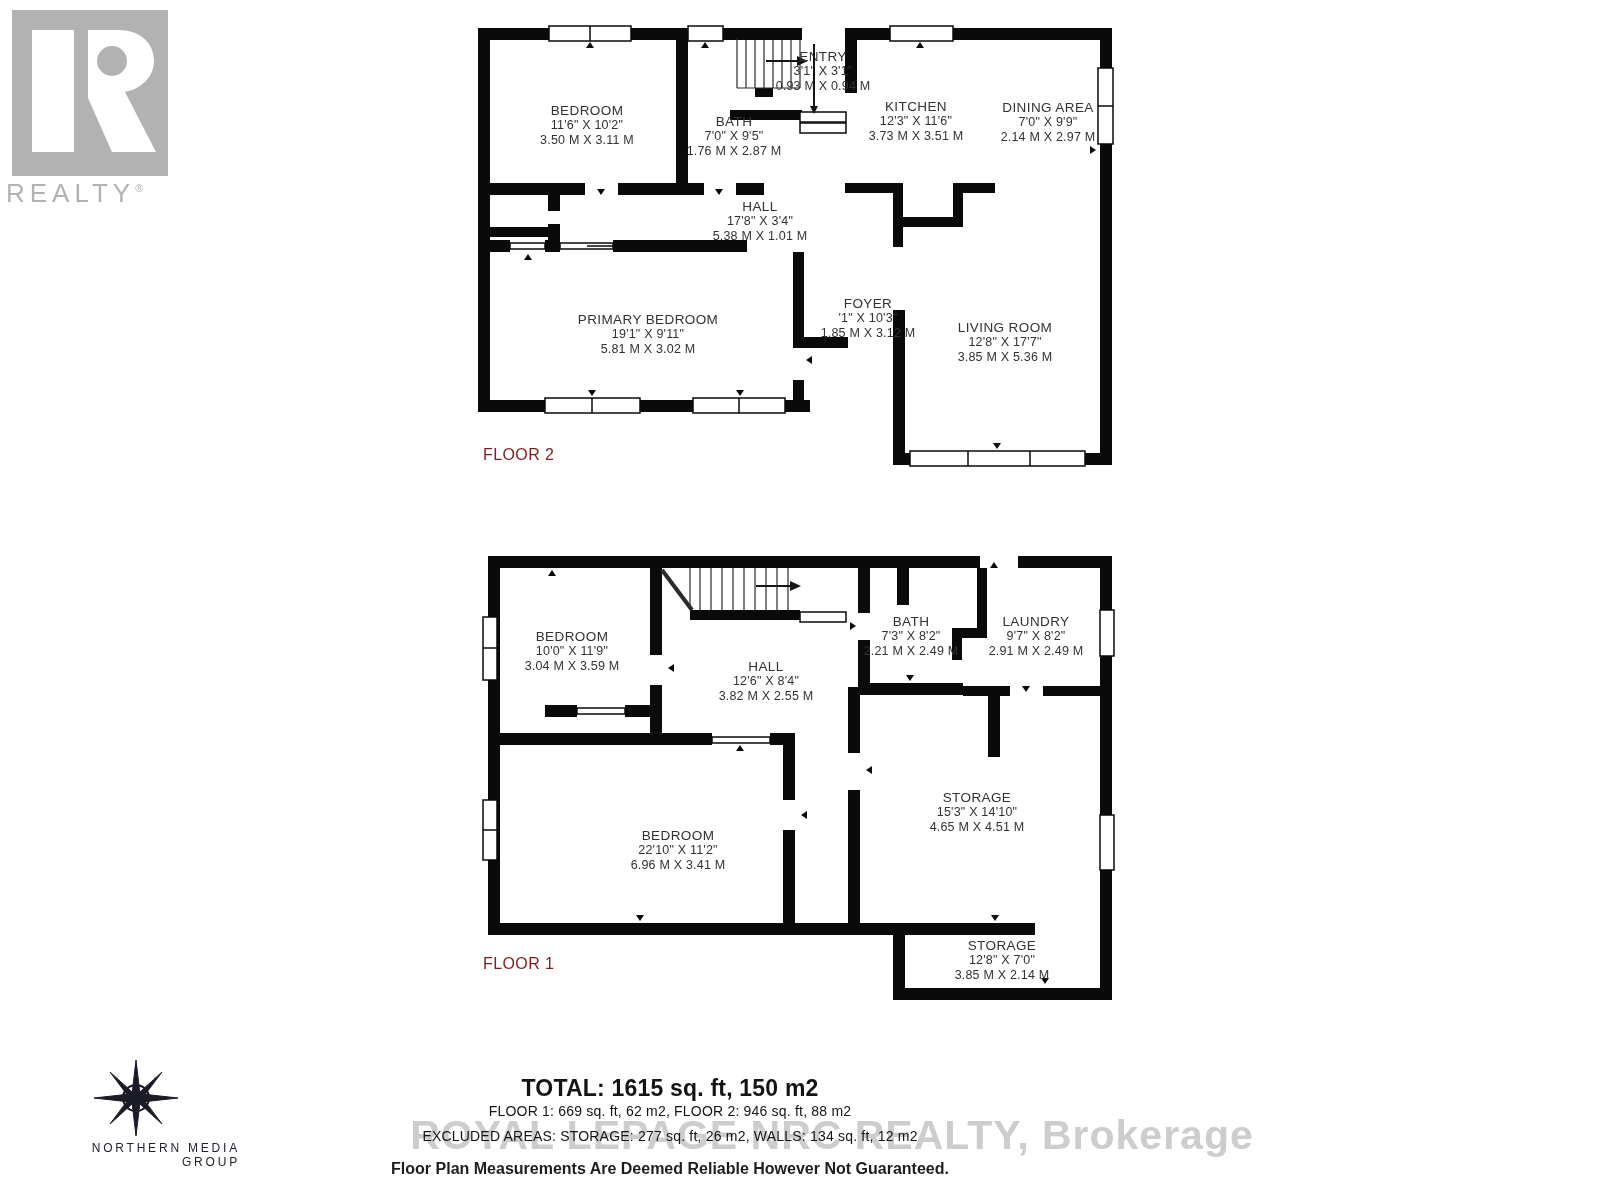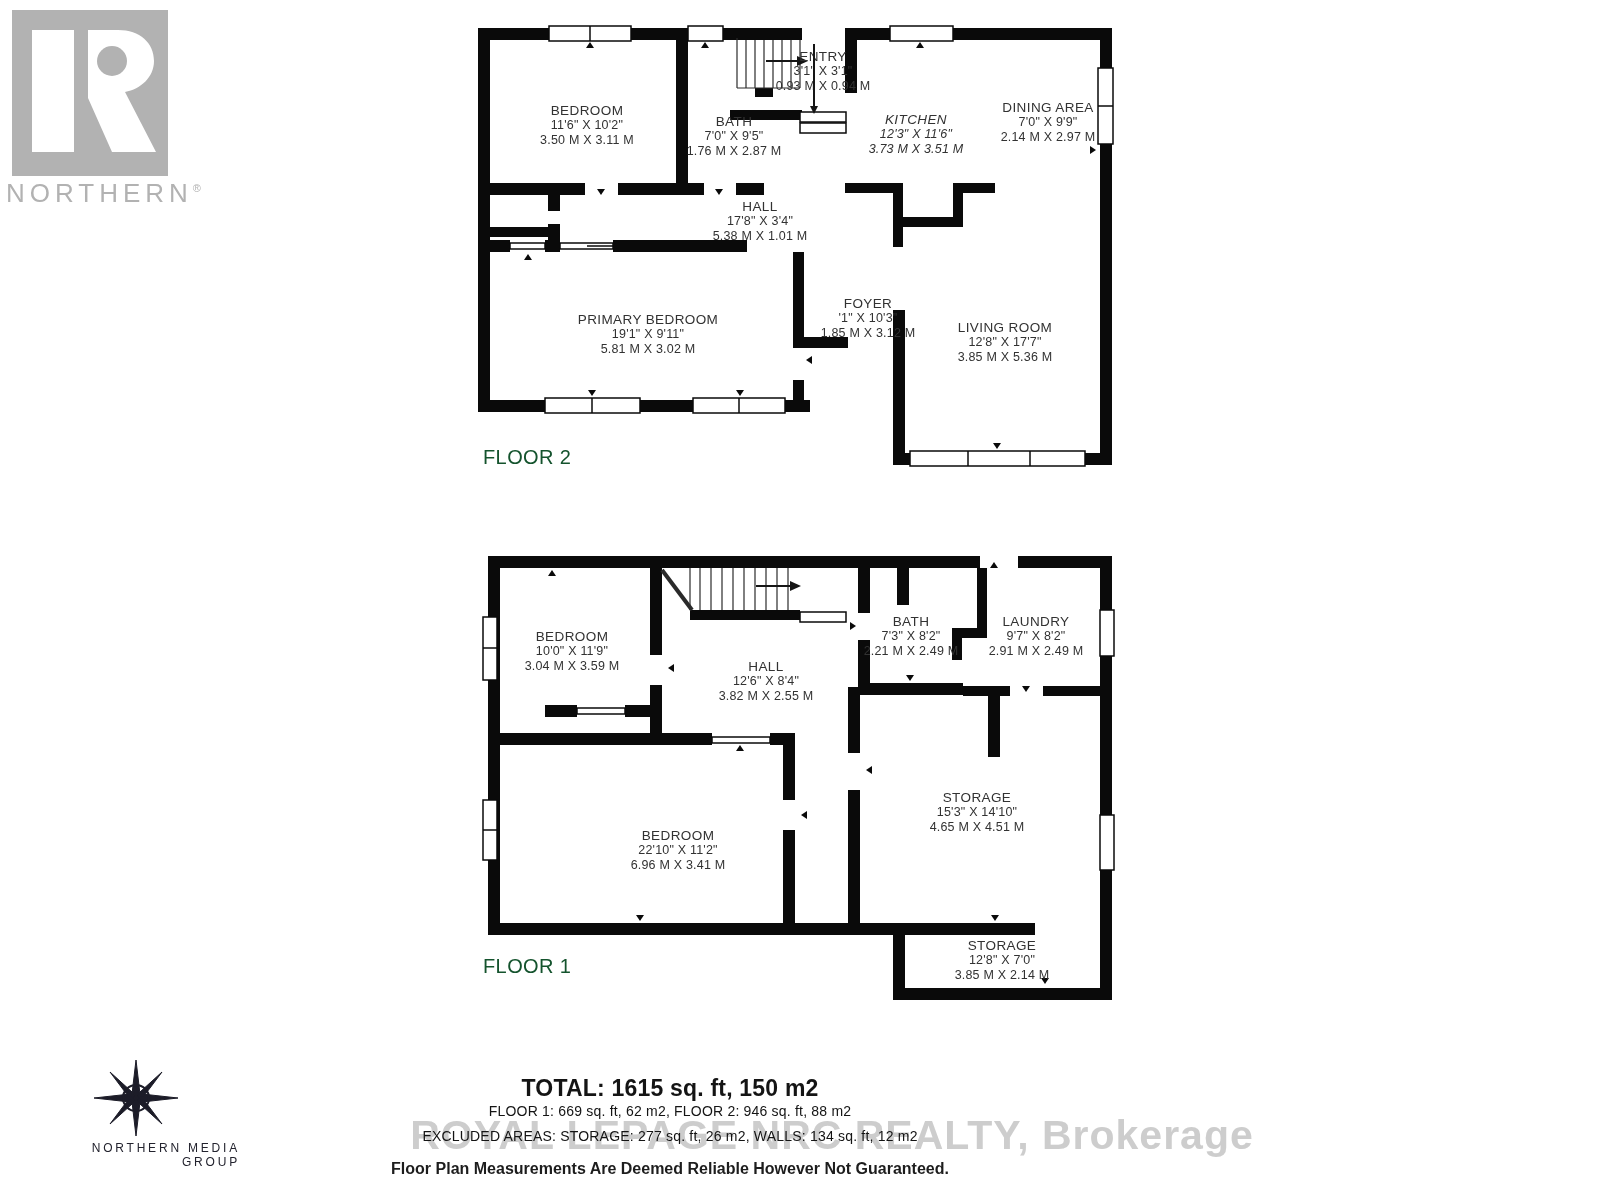--- a/index.html
+++ b/index.html
@@ -10,21 +10,21 @@
   .abs{position:absolute;}
   svg{position:absolute;display:block;}
   
   .room-label{
     position:absolute;width:190px;text-align:center;color:#323232;
     z-index:3;pointer-events:none;white-space:nowrap;
   }
   .room-label .rname{font-size:13.5px;line-height:15px;letter-spacing:.4px;}
   .room-label .rdim{font-size:12.5px;line-height:15px;letter-spacing:.2px;}
   .floor-tag{
-    position:absolute;font-size:20px;color:#14532d;letter-spacing:.4px;z-index:3;
+    position:absolute;font-size:16px;color:#7f1d1d;letter-spacing:.4px;z-index:3;
   }
   
   .summary-line{
     position:absolute;left:0;width:1340px;text-align:center;color:#141414;z-index:4;
   }
   .sum-total{font-size:23px;font-weight:bold;letter-spacing:.2px;}
   .sum-mid{font-size:14px;letter-spacing:.2px;}
   .sum-note{font-size:16px;font-weight:bold;color:#1d1d1d;}
   .watermark{
     position:absolute;left:0;width:1600px;text-align:center;z-index:1;
@@ -51,21 +51,21 @@
 <body>
 
 <svg class="abs" style="left:8px;top:6px;" width="180" height="178" viewBox="0 0 180 178">
   <rect x="4" y="4" width="156" height="166" fill="#b2b2b2"></rect>
   <rect x="24" y="24" width="42" height="122" fill="#ffffff"></rect>
   <path d="M80,24 h30 c22,0 36,13 36,31 c0,16 -13,28 -29,31 l31,60 h-44 l-24,-54 z" fill="#ffffff"></path>
   <path d="M80,24 h14 v52 l40,70 h-16 l-38,-66 z" fill="#b2b2b2" opacity="0"></path>
   <ellipse cx="104" cy="55" rx="15" ry="15" fill="#b2b2b2"></ellipse>
 </svg>
 <div class="realtor-text" style="left:6px;top:178px;">
-  <span>NORTHERN</span><sup>®</sup>
+  <span>REALTY</span><sup>®</sup>
 </div>
 
 <svg style="left:470px;top:20px;" width="660" height="460" viewBox="470 20 660 460">
 
   <g fill="#0a0a0a">
     <rect x="478" y="28" width="324" height="12"></rect>
     <rect x="845" y="28" width="267" height="12"></rect>
     <rect x="478" y="28" width="12" height="384"></rect>
     <rect x="1100" y="28" width="12" height="437"></rect>
     <rect x="478" y="400" width="332" height="12"></rect>
@@ -157,21 +157,21 @@
 <div class="room-label" style="left:639px;top:114px;">
   <div class="rname">BATH</div>
   <div class="rdim">7'0" X 9'5"</div>
   <div class="rdim">1.76 M X 2.87 M</div>
 </div>
 <div class="room-label" style="left:728px;top:49px;">
   <div class="rname">ENTRY</div>
   <div class="rdim">3'1" X 3'1"</div>
   <div class="rdim">0.93 M X 0.94 M</div>
 </div>
-<div class="room-label" style="left:821px;top:112px;font-style:italic;">
+<div class="room-label" style="left:821px;top:99px;">
   <div class="rname">KITCHEN</div>
   <div class="rdim">12'3" X 11'6"</div>
   <div class="rdim">3.73 M X 3.51 M</div>
 </div>
 <div class="room-label" style="left:953px;top:100px;">
   <div class="rname">DINING AREA</div>
   <div class="rdim">7'0" X 9'9"</div>
   <div class="rdim">2.14 M X 2.97 M</div>
 </div>
 <div class="room-label" style="left:665px;top:199px;">

